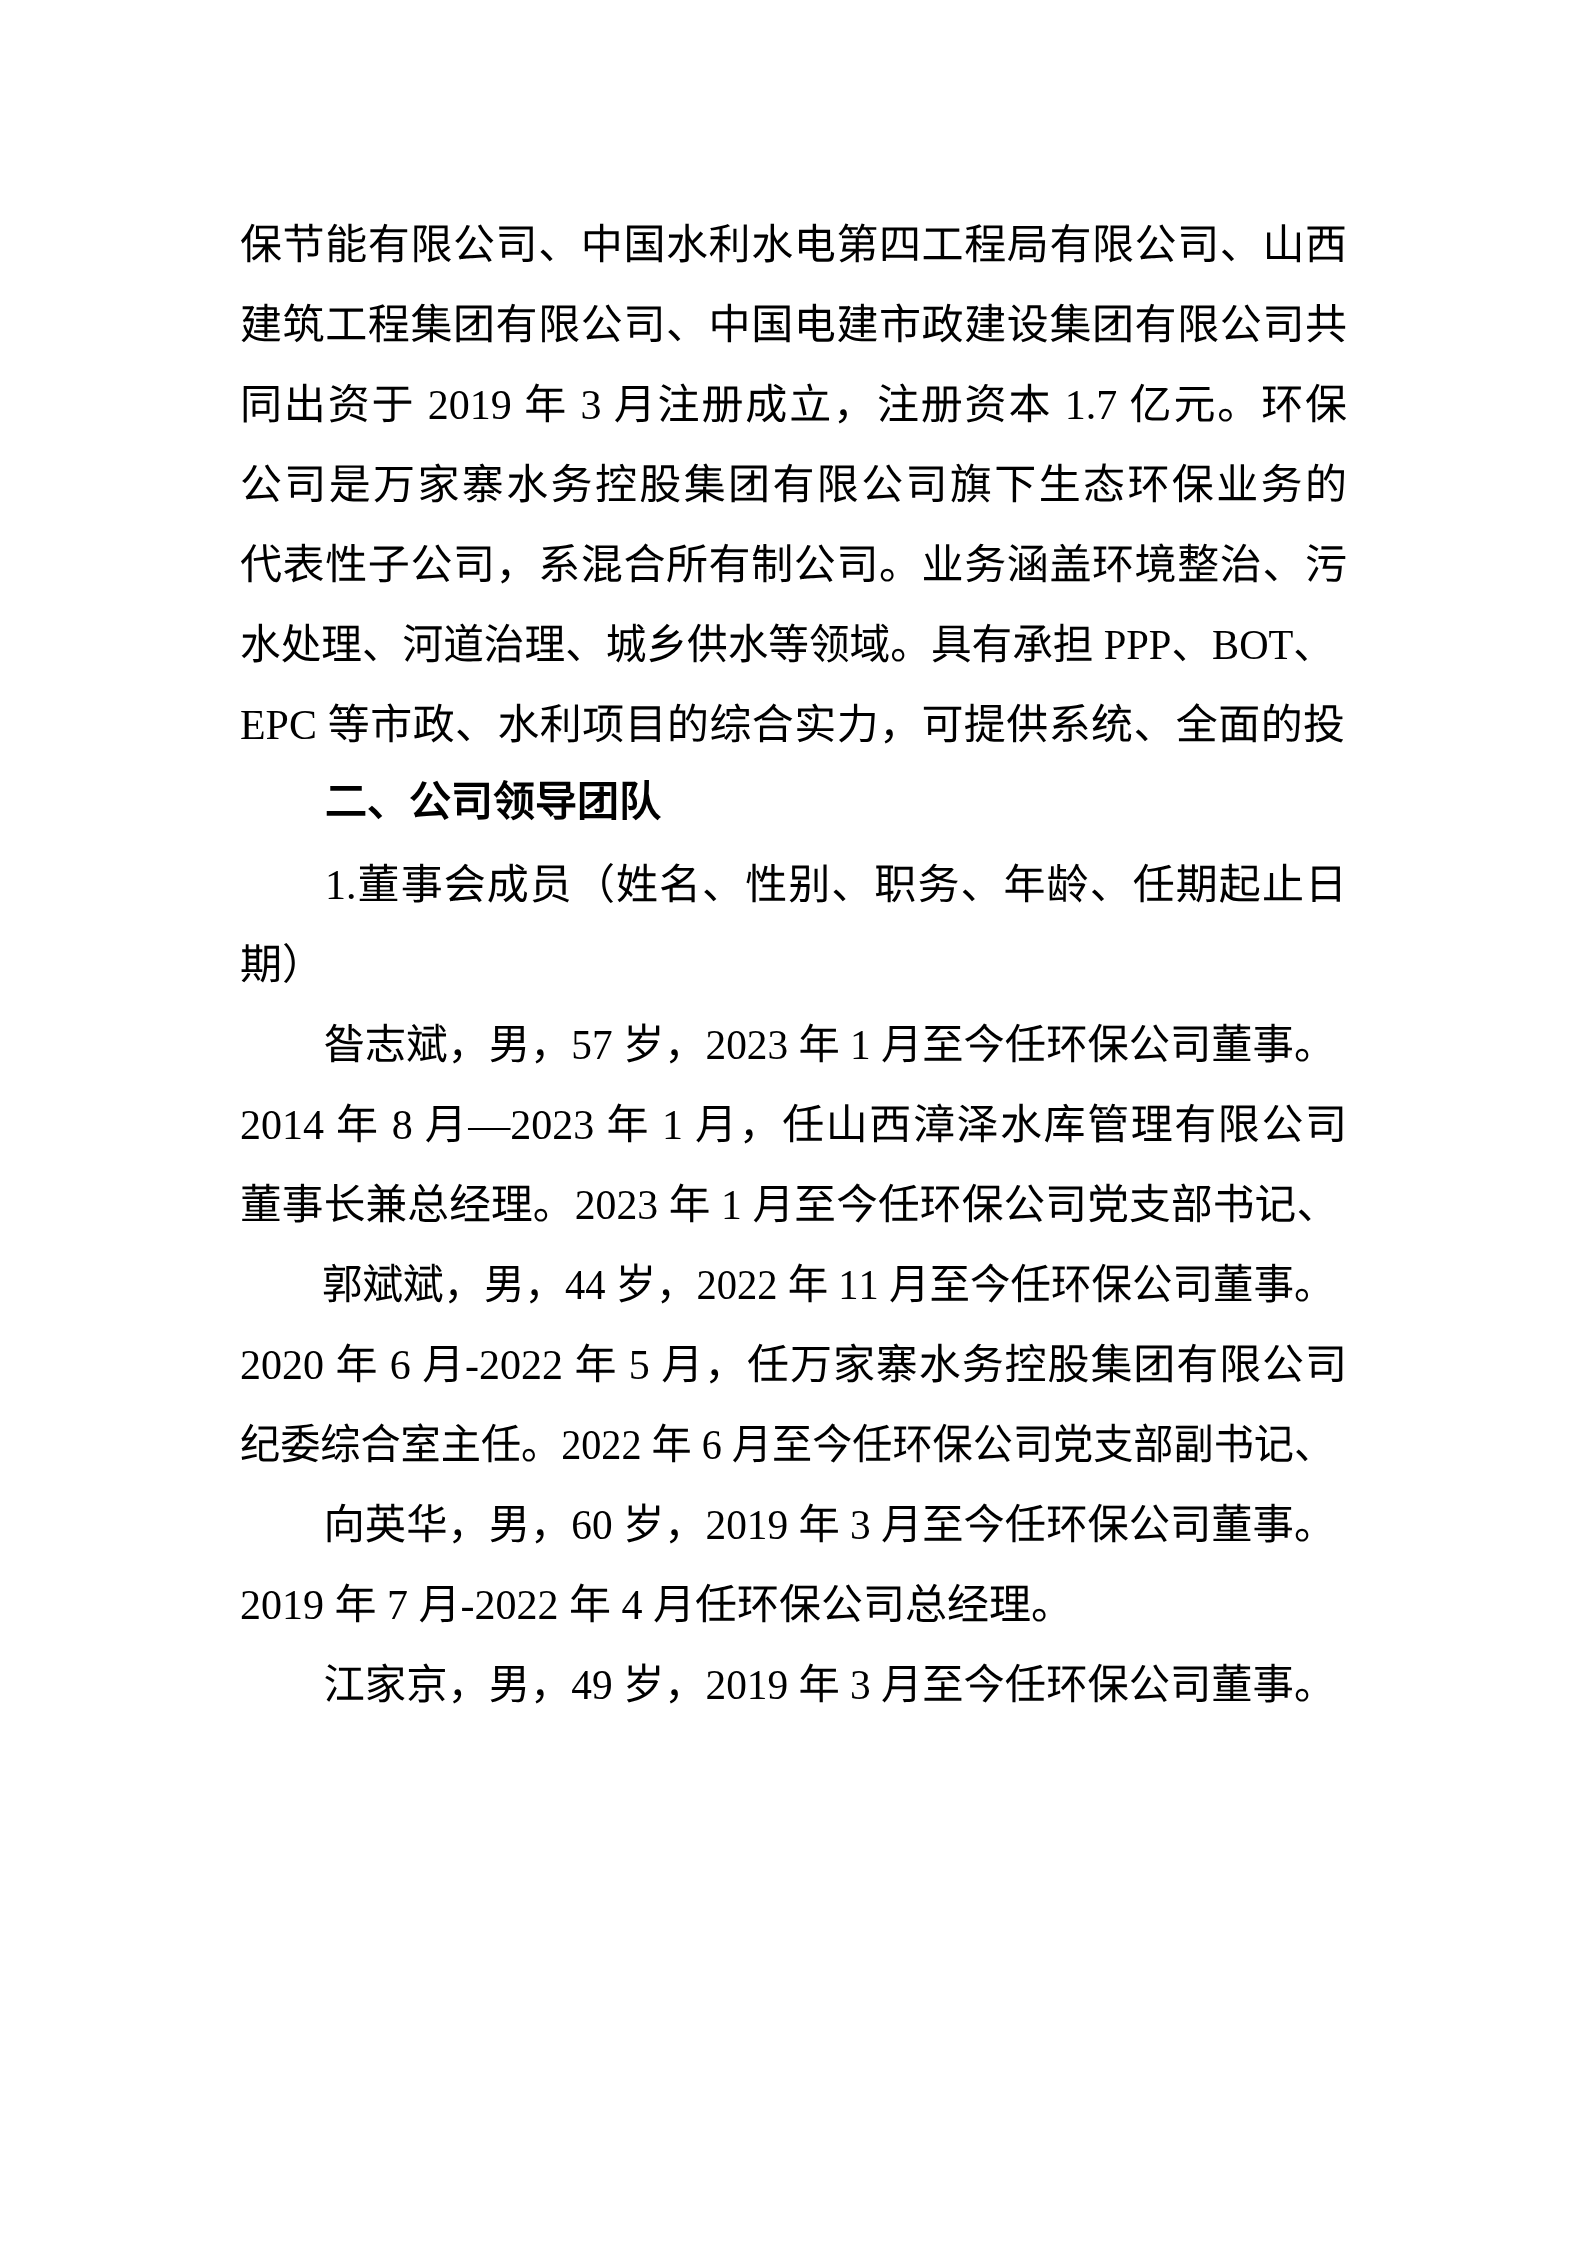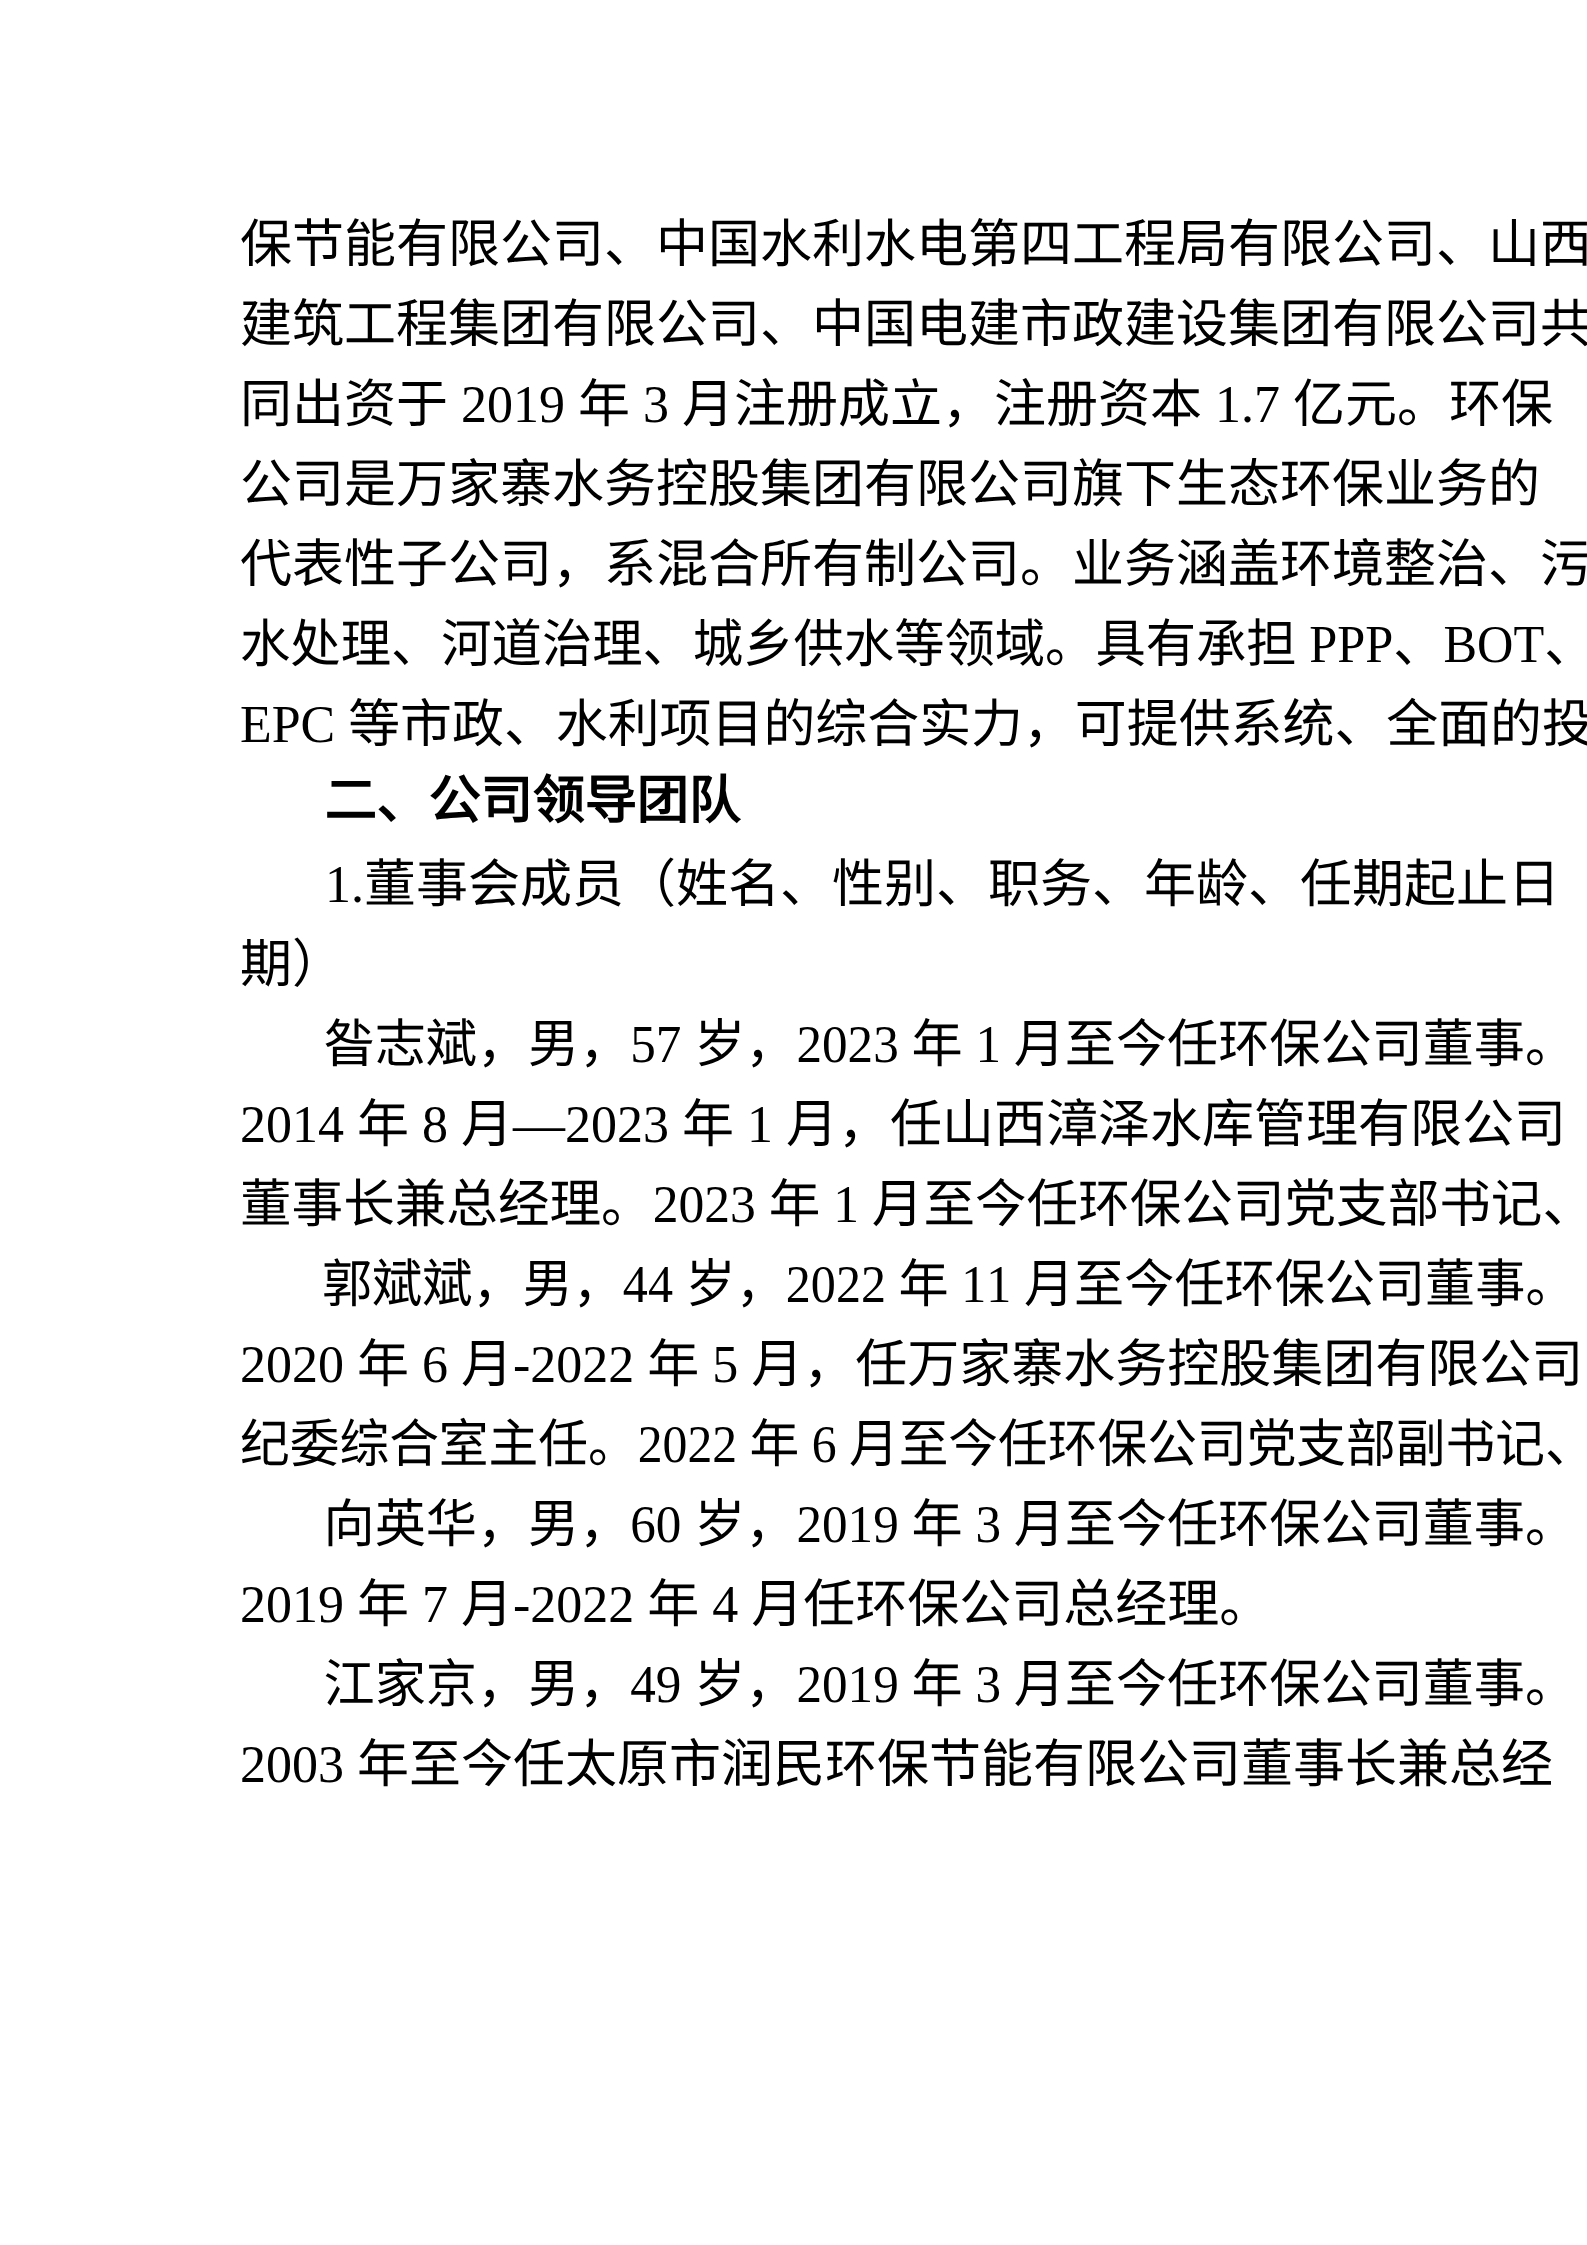--- a/index.html
+++ b/index.html
@@ -20,21 +20,21 @@
     height: 2245px;
     background: #ffffff;
   }
   .textblock {
     position: absolute;
     left: 240px;
     top: 205px;
     width: 1107px;
     color: #000000;
     font-family: "Liberation Serif", "DejaVu Serif", serif;
-    font-size: 52px;
+    font-size: 42px;
     line-height: 80px;
     font-kerning: none;
   }
   .line {
     height: 80px;
     white-space: nowrap;
     text-align: justify;
     text-align-last: justify;
   }
   .line.pend {           
@@ -66,15 +66,14 @@
     <div class="line pend">期）</div>
     <div class="line indent" style="transform-origin: left center; transform: scaleX(0.983126);">昝志斌，男，57 岁，2023 年 1 月至今任环保公司董事。</div>
     <div class="line">2014 年 8 月—2023 年 1 月，任山西漳泽水库管理有限公司</div>
     <div class="line" style="transform-origin: left center; transform: scaleX(0.991935);">董事长兼总经理。2023 年 1 月至今任环保公司党支部书记、</div>
     <div class="line indent" style="transform-origin: left center; transform: scaleX(0.964286);">郭斌斌，男，44 岁，2022 年 11 月至今任环保公司董事。</div>
     <div class="line">2020 年 6 月-2022 年 5 月，任万家寨水务控股集团有限公司</div>
     <div class="line" style="transform-origin: left center; transform: scaleX(0.955959);">纪委综合室主任。2022 年 6 月至今任环保公司党支部副书记、</div>
     <div class="line indent" style="transform-origin: left center; transform: scaleX(0.983126);">向英华，男，60 岁，2019 年 3 月至今任环保公司董事。</div>
     <div class="line pend">2019 年 7 月-2022 年 4 月任环保公司总经理。</div>
     <div class="line indent" style="transform-origin: left center; transform: scaleX(0.983126);">江家京，男，49 岁，2019 年 3 月至今任环保公司董事。</div>
-    <div class="line">2003 年至今任太原市润民环保节能有限公司董事长兼总经</div>
   </div>
 </div>
 
 </body></html>

